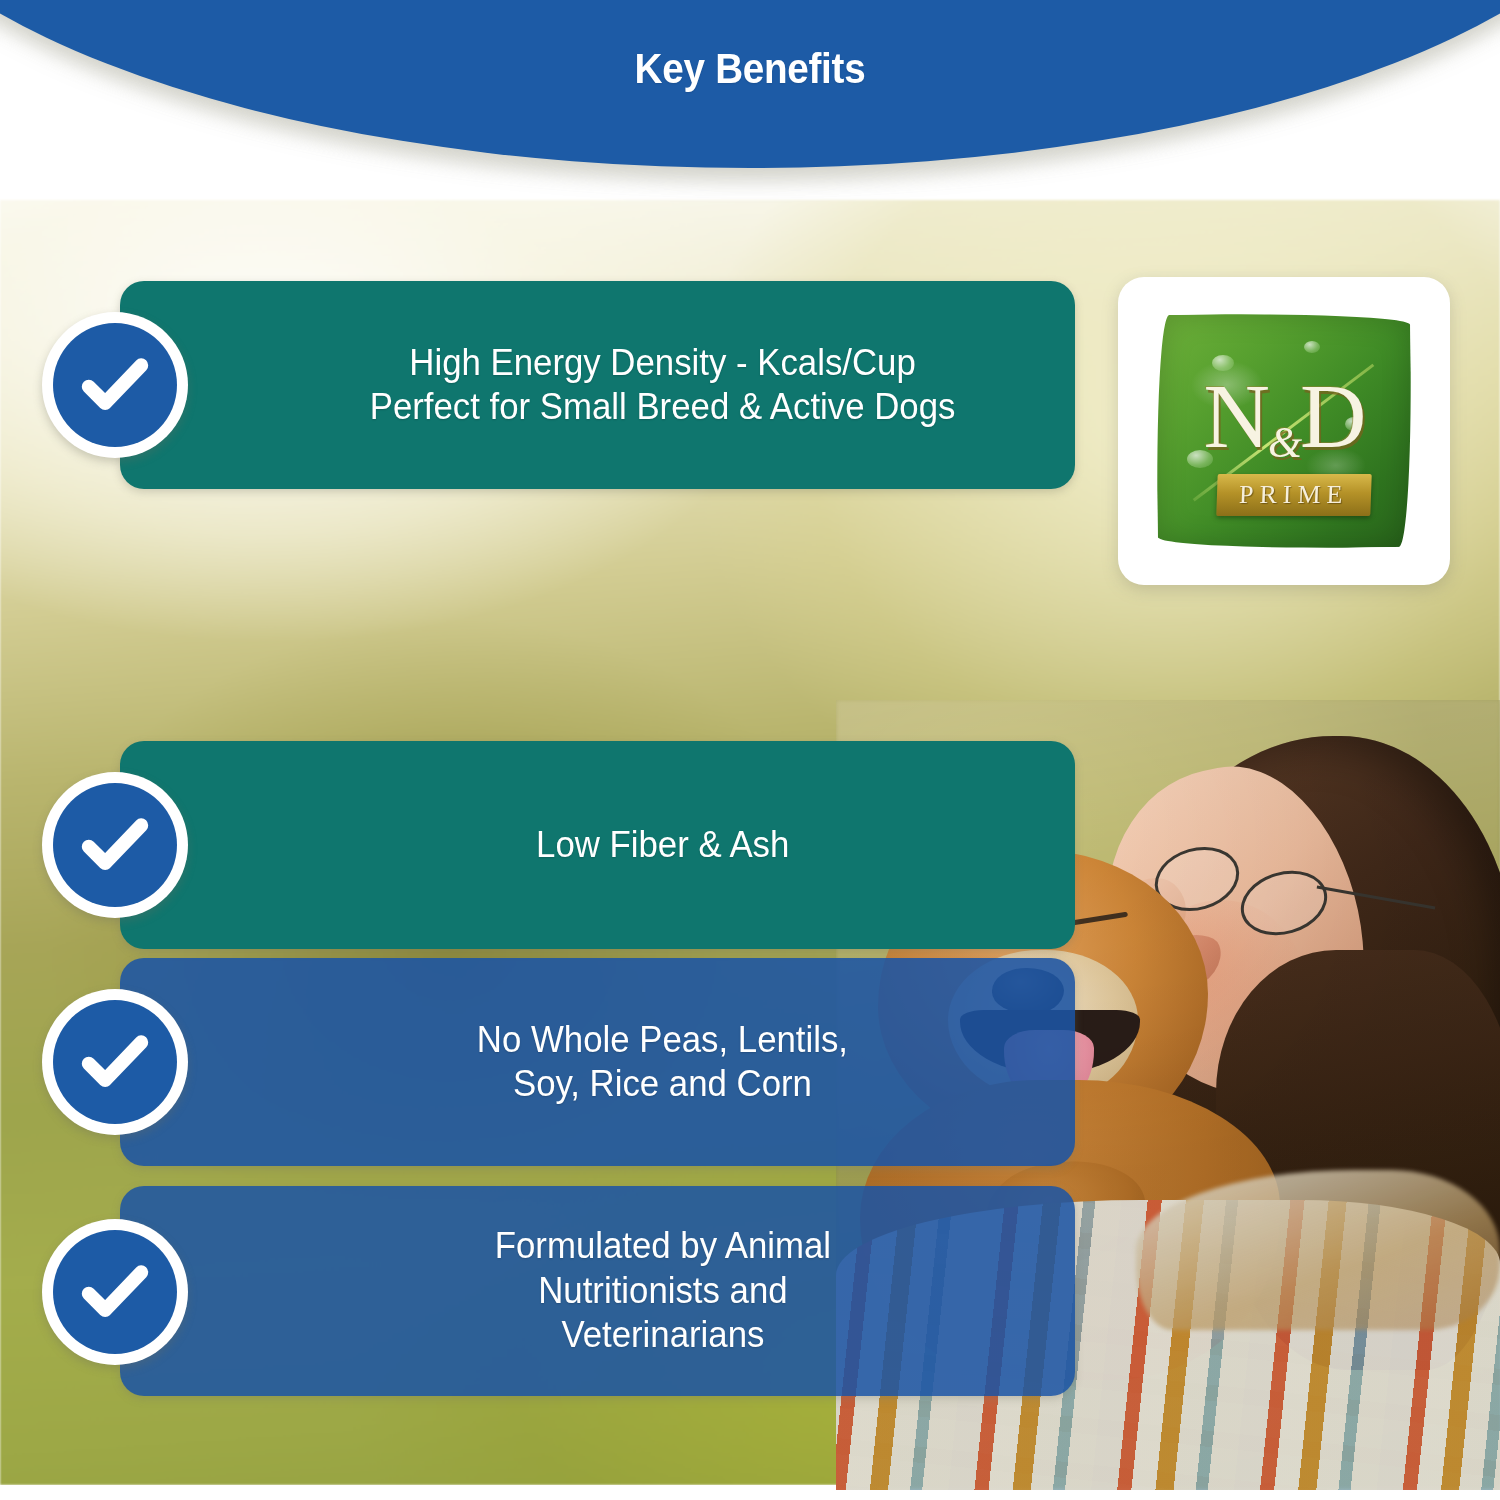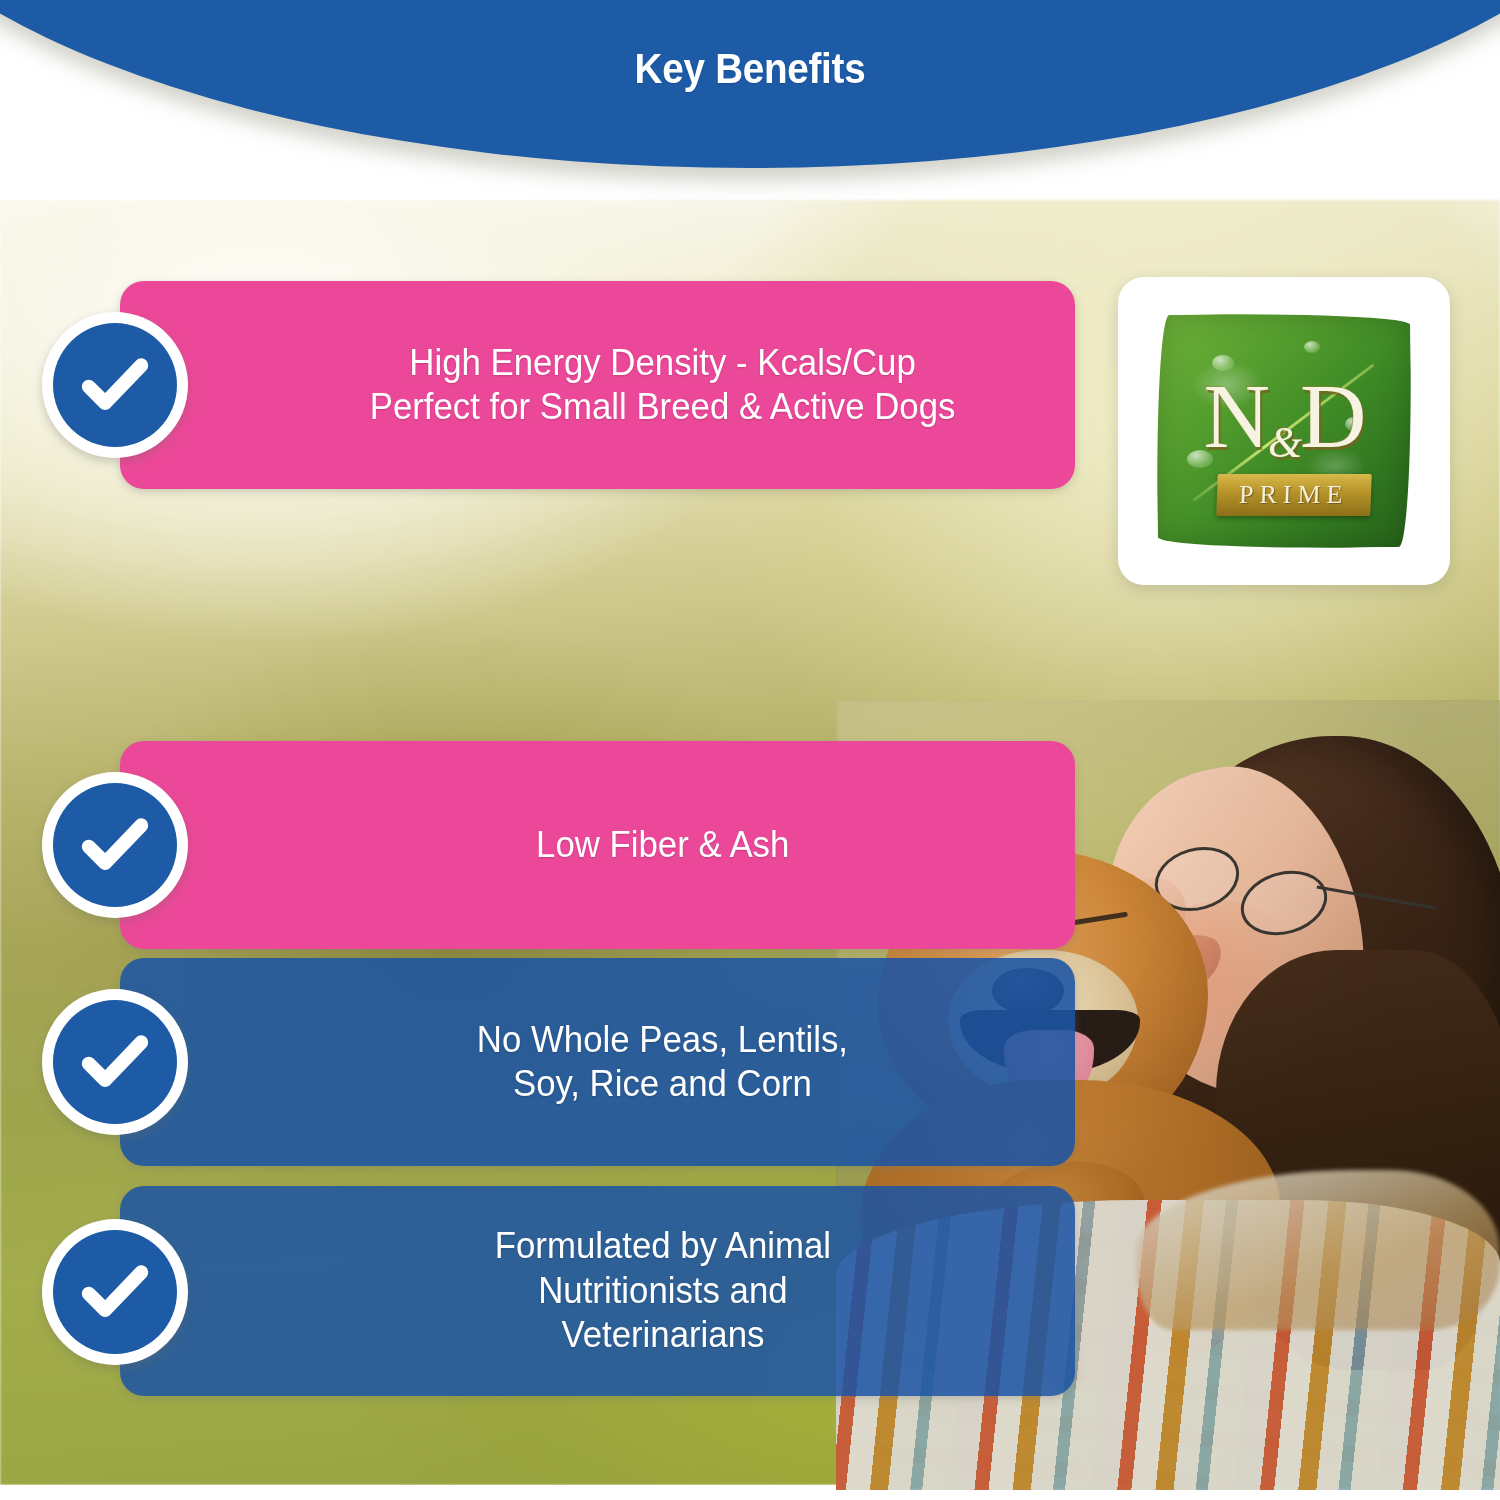--- a/index.html
+++ b/index.html
@@ -226,21 +226,21 @@
 
   
   .rows { position:absolute; left:0; top:0; width:1500px; height:1500px; z-index:5; }
   .row { position:absolute; left:0; width:1100px; }
 
   .card {
     position:absolute;
     left:120px;
     width:955px;
     border-radius:24px;
-    background:#ec4899;
+    background:#0f766e;
     box-shadow:0 3px 8px rgba(120,118,100,0.30);
     display:flex;
     align-items:center;
     justify-content:center;
     padding:0 40px 0 170px;
   }
   .card.translucent { background:rgba(27,84,164,0.88); }
   .card.translucent2 { background:rgba(27,84,164,0.86);justify-content:center; }
 
   .card-text {

